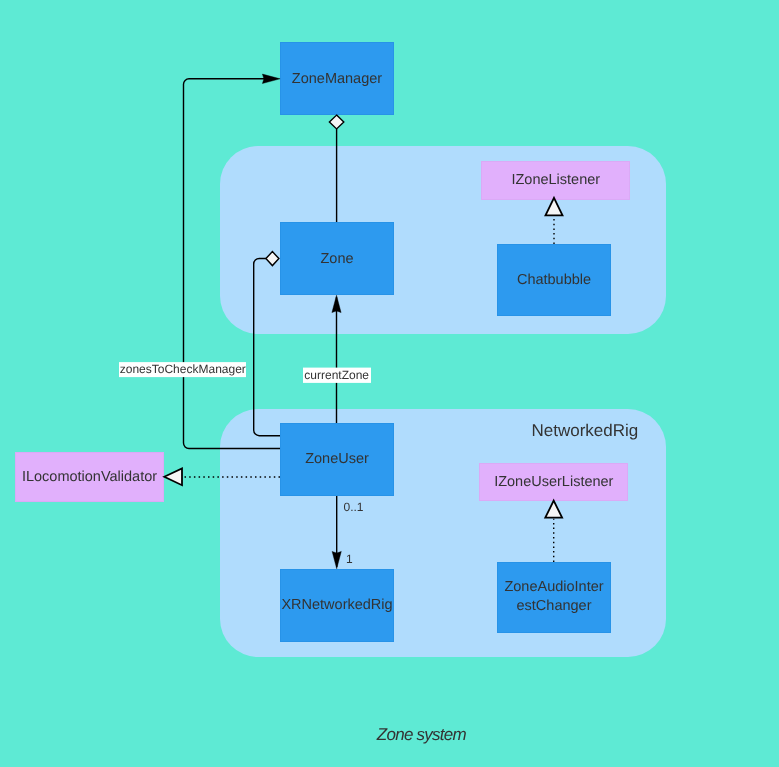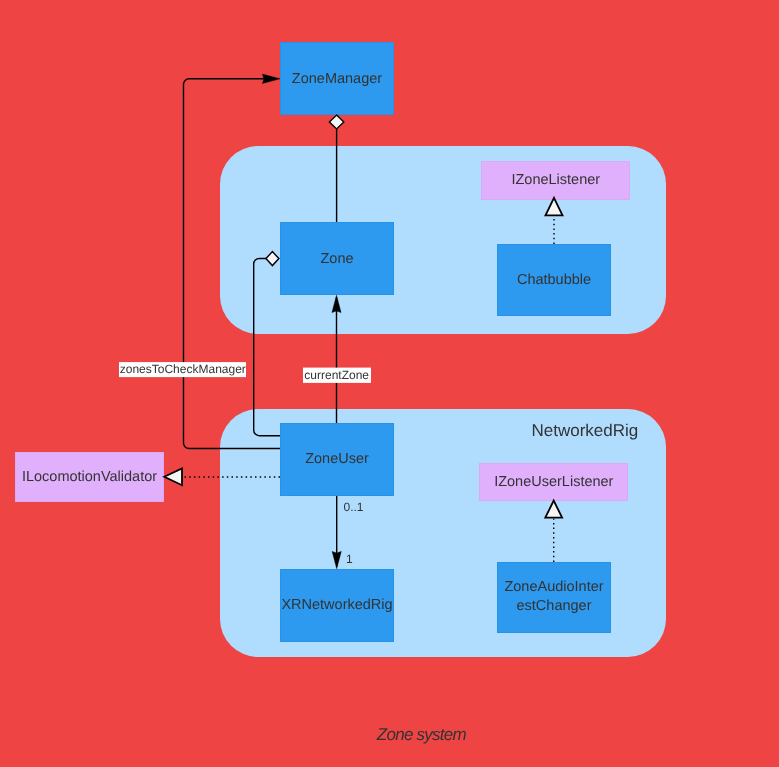--- a/index.html
+++ b/index.html
@@ -1,17 +1,17 @@
 <!DOCTYPE html>
 <html><head>
 <meta charset="utf-8">
 <style>
   html,body{margin:0;padding:0;background:#ffffff;}
   body{width:779px;height:767px;font-family:"Liberation Sans",sans-serif;}
-  #canvas{position:relative;width:779px;height:767px;overflow:hidden;background:#ef4444;}
+  #canvas{position:relative;width:779px;height:767px;overflow:hidden;background:#5eead4;}
   svg.layer{position:absolute;left:0;top:0;width:779px;height:767px;}
   svg.labels{transform:translateZ(0);}
   .group-box{position:absolute;border-radius:38px;background:#b0dcfd;}
   .node{position:absolute;}
   .node.cls{background:#2d9aef;box-shadow:inset 0 0 0 1px #2793e8;}
   .node.iface{background:#e1b0fc;box-shadow:inset 0 0 0 1px #dbaaf6;}
   text{font-family:"Liberation Sans",sans-serif;fill:#333333;}
   text.node-label{font-size:14.5px;}
   text.group-label{font-size:17px;}
   text.edge-label{font-size:12px;}

